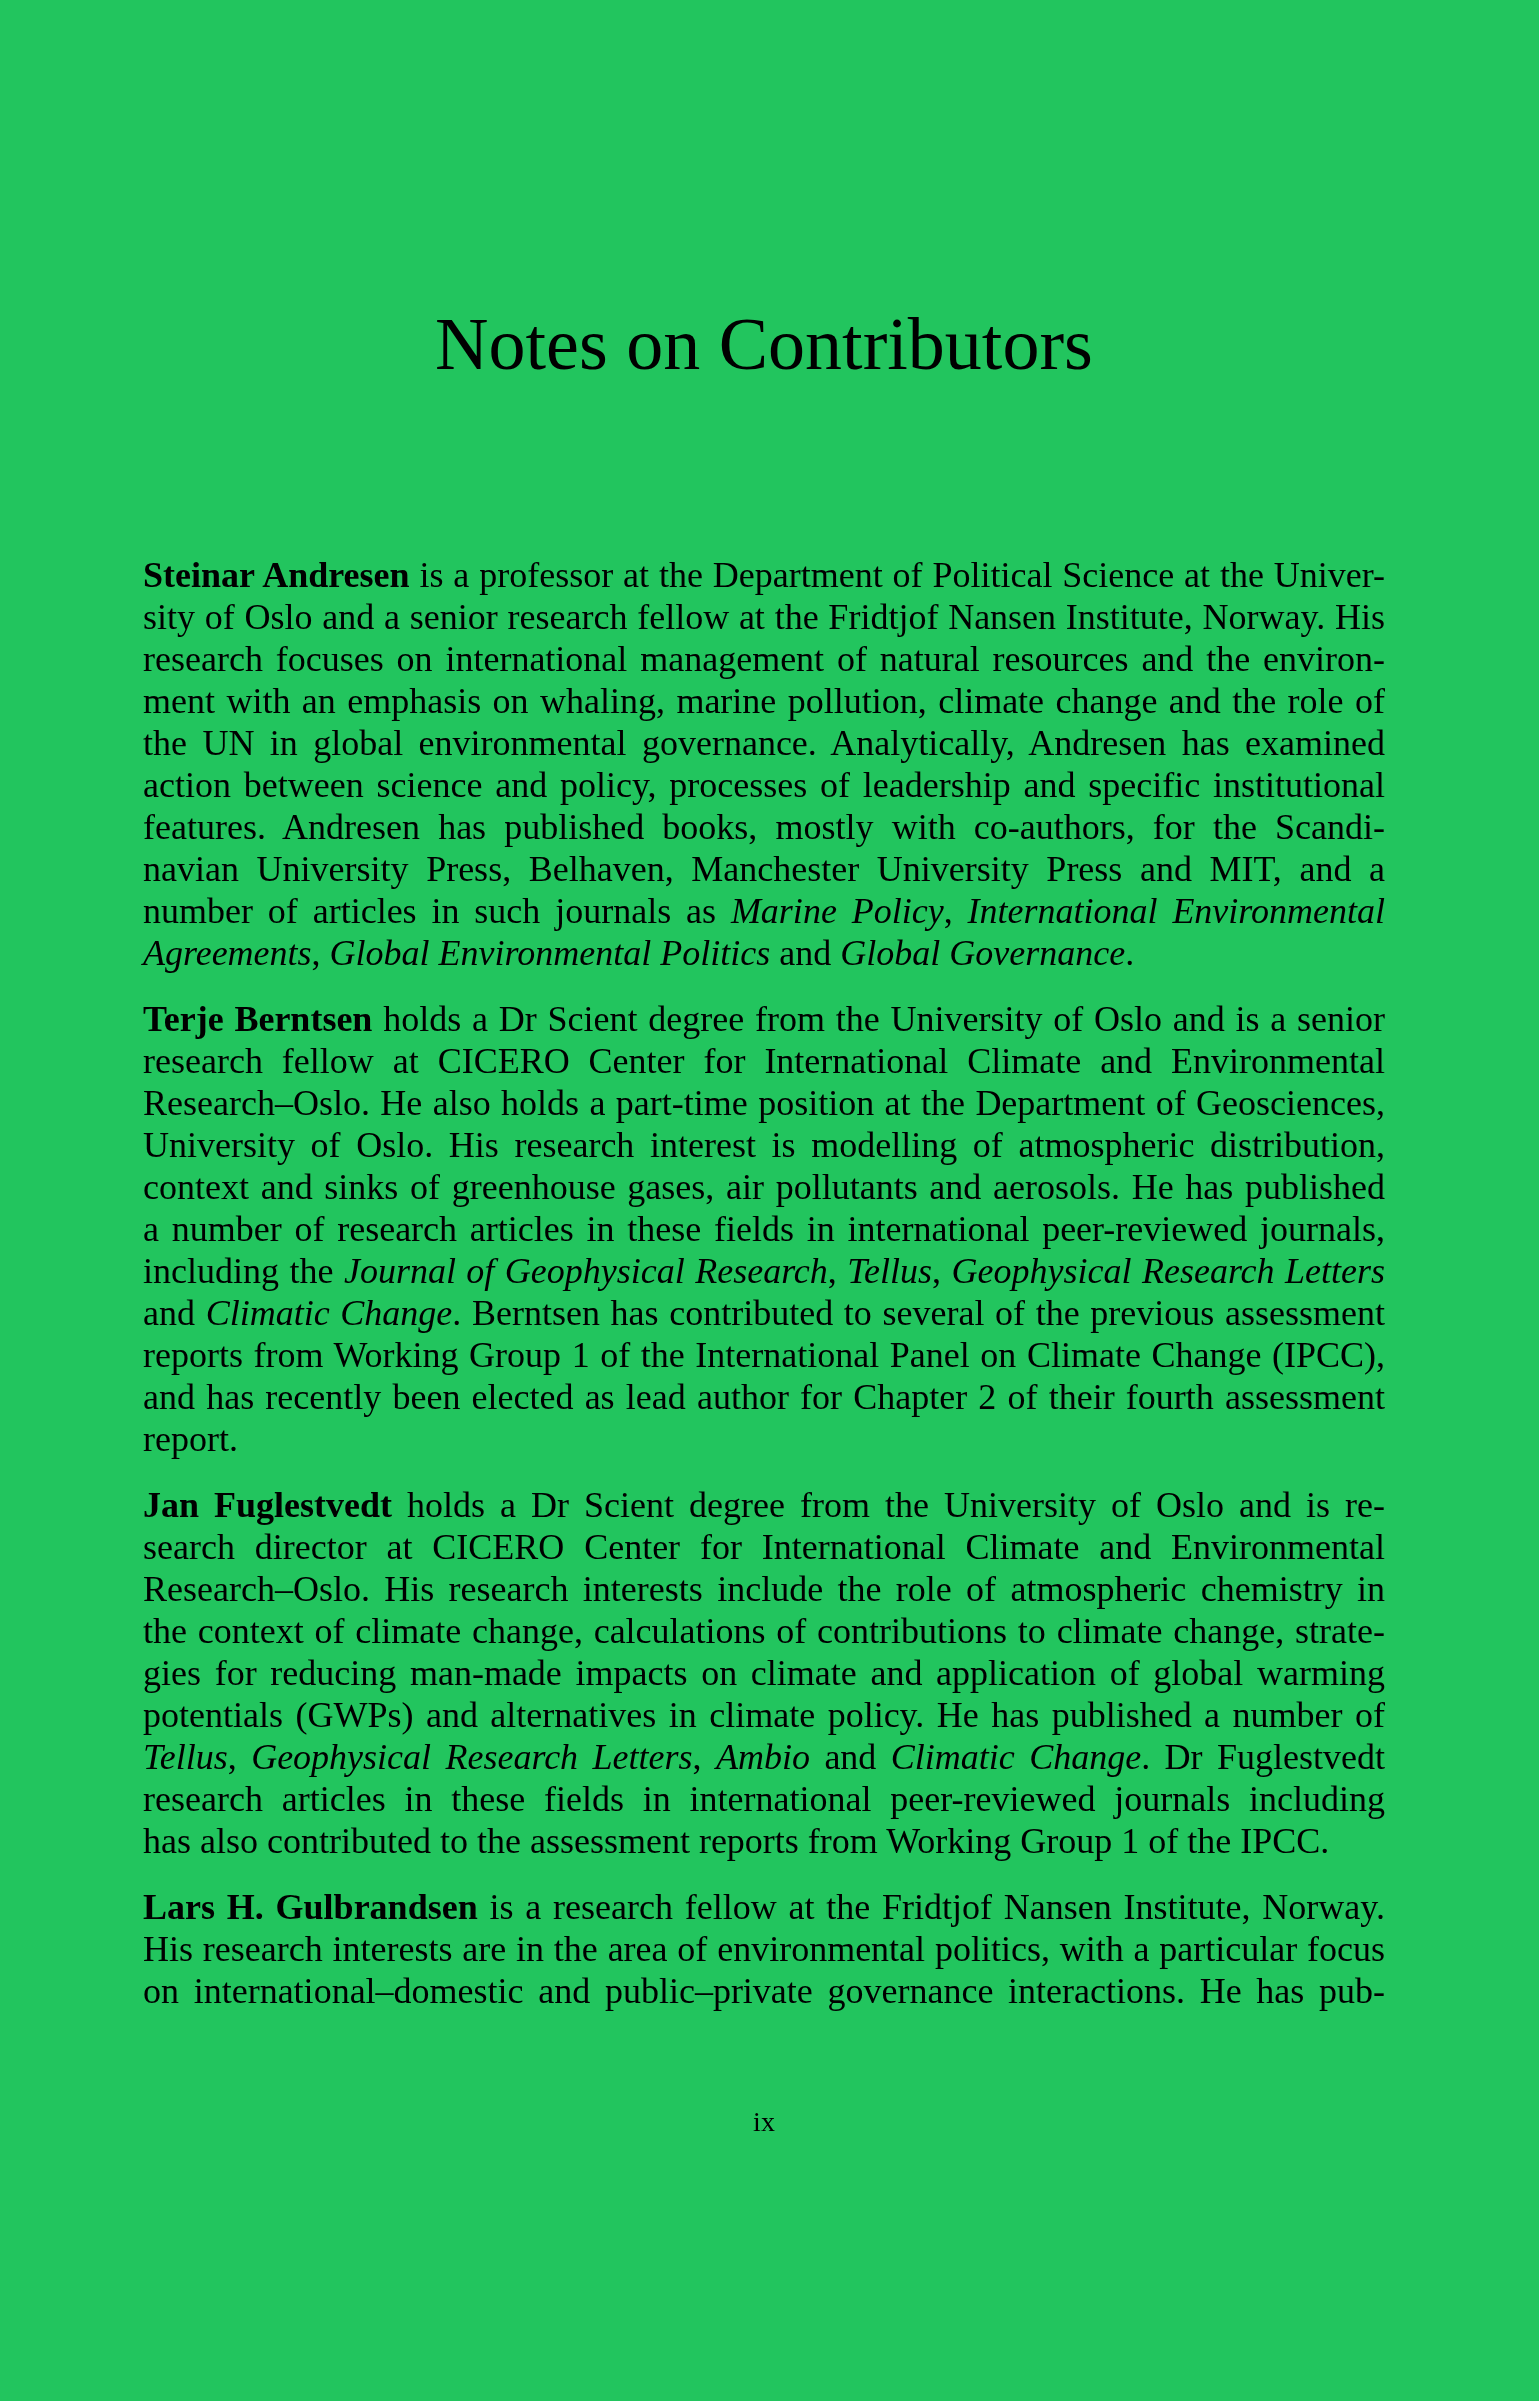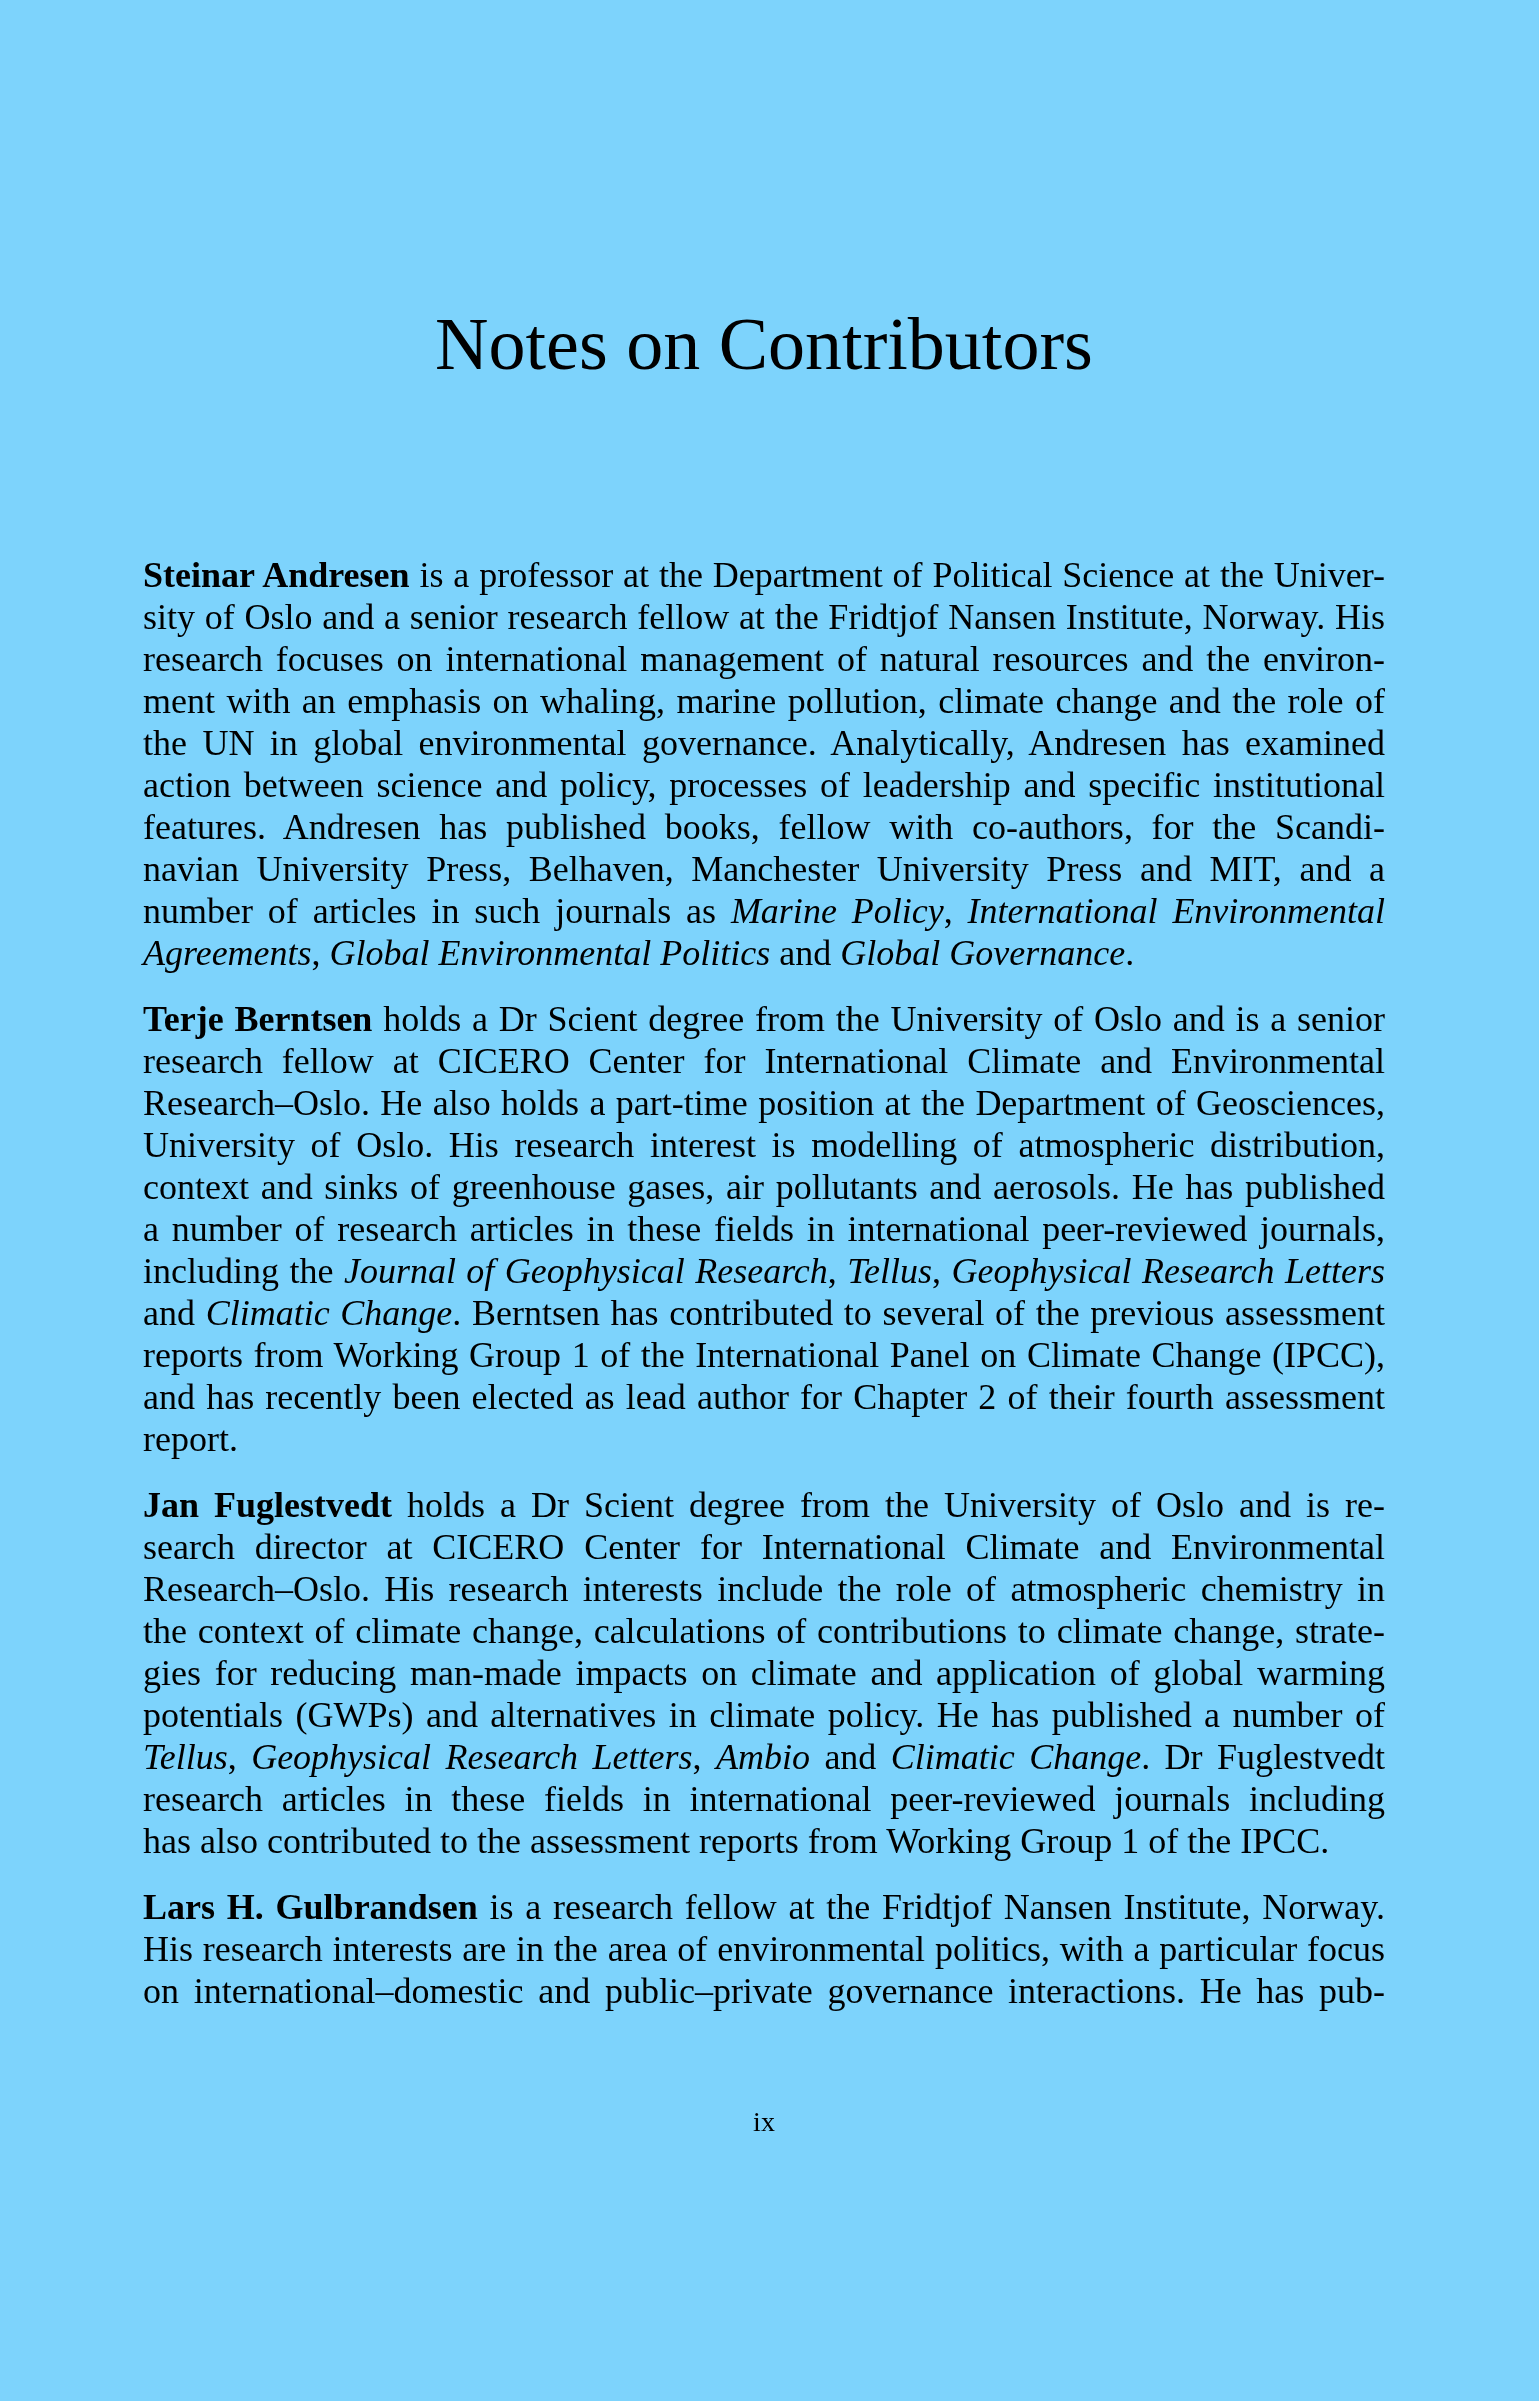--- a/index.html
+++ b/index.html
@@ -13,21 +13,21 @@
       position: relative;
       overflow: hidden;
       color: #000000;
       font-family: "Liberation Serif", "DejaVu Serif", serif;
     }
     .page {
       position: absolute;
       left: 0; top: 0;
       width: 1540px;
       height: 2401px;
-      background: #7dd3fc;
+      background: #22c55e;
     }
     .title {
       position: absolute;
       left: 143px;
       width: 1242px;
       top: 301px;
       height: 87px;
       line-height: 87px;
       font-size: 74px;
       font-weight: normal;
@@ -78,21 +78,21 @@
   <h1 class="title">Notes on Contributors</h1>
 
   <div class="body">
     <div class="para">
         <span class="line"><span class="seg-b">Steinar Andresen</span><span> is a professor at the Department of Political Science at the Univer-</span></span>
         <span class="line"><span>sity of Oslo and a senior research fellow at the Fridtjof Nansen Institute, Norway. His</span></span>
         <span class="line"><span>research focuses on international management of natural resources and the environ-</span></span>
         <span class="line"><span>ment with an emphasis on whaling, marine pollution, climate change and the role of</span></span>
         <span class="line"><span>the UN in global environmental governance. Analytically, Andresen has examined</span></span>
         <span class="line"><span>action between science and policy, processes of leadership and specific institutional</span></span>
-        <span class="line"><span>features. Andresen has published books, fellow with co-authors, for the Scandi-</span></span>
+        <span class="line"><span>features. Andresen has published books, mostly with co-authors, for the Scandi-</span></span>
         <span class="line"><span>navian University Press, Belhaven, Manchester University Press and MIT, and a</span></span>
         <span class="line"><span>number of articles in such journals as </span><span class="seg-i">Marine Policy</span><span>, </span><span class="seg-i">International Environmental</span></span>
         <span class="line last"><span class="seg-i">Agreements</span><span>, </span><span class="seg-i">Global Environmental Politics</span><span> and </span><span class="seg-i">Global Governance</span><span>.</span></span>
       </div>
     <div class="para">
         <span class="line"><span class="seg-b">Terje Berntsen</span><span> holds a Dr Scient degree from the University of Oslo and is a senior</span></span>
         <span class="line"><span>research fellow at CICERO Center for International Climate and Environmental</span></span>
         <span class="line"><span>Research–Oslo. He also holds a part-time position at the Department of Geosciences,</span></span>
         <span class="line"><span>University of Oslo. His research interest is modelling of atmospheric distribution,</span></span>
         <span class="line"><span>context and sinks of greenhouse gases, air pollutants and aerosols. He has published</span></span>

